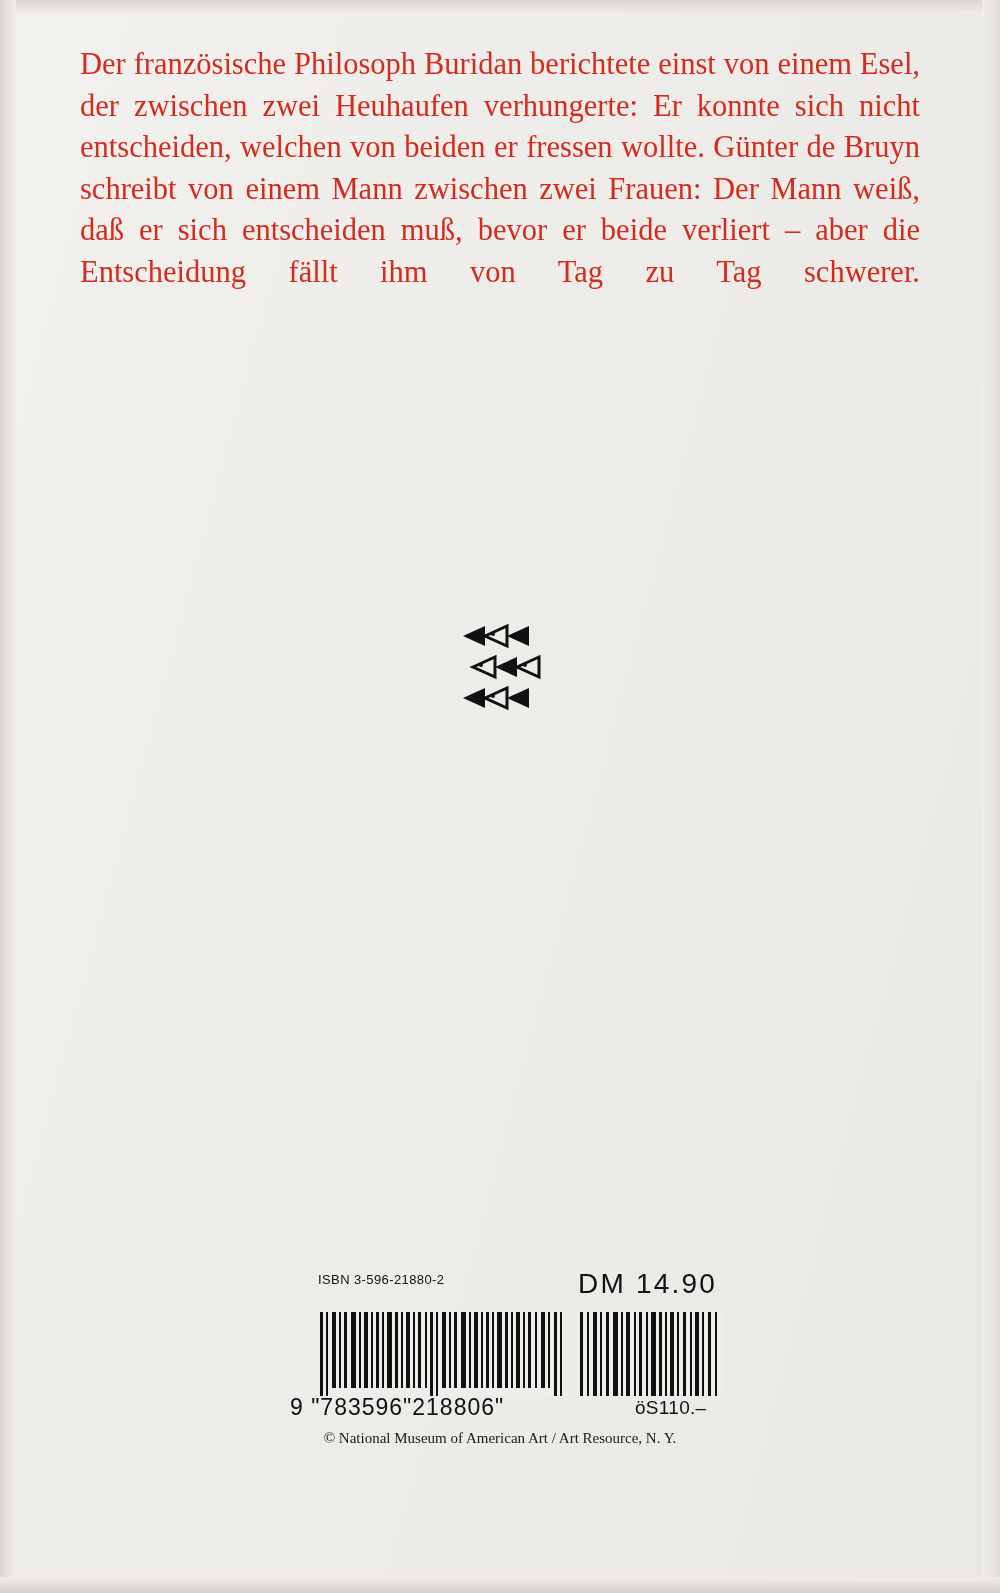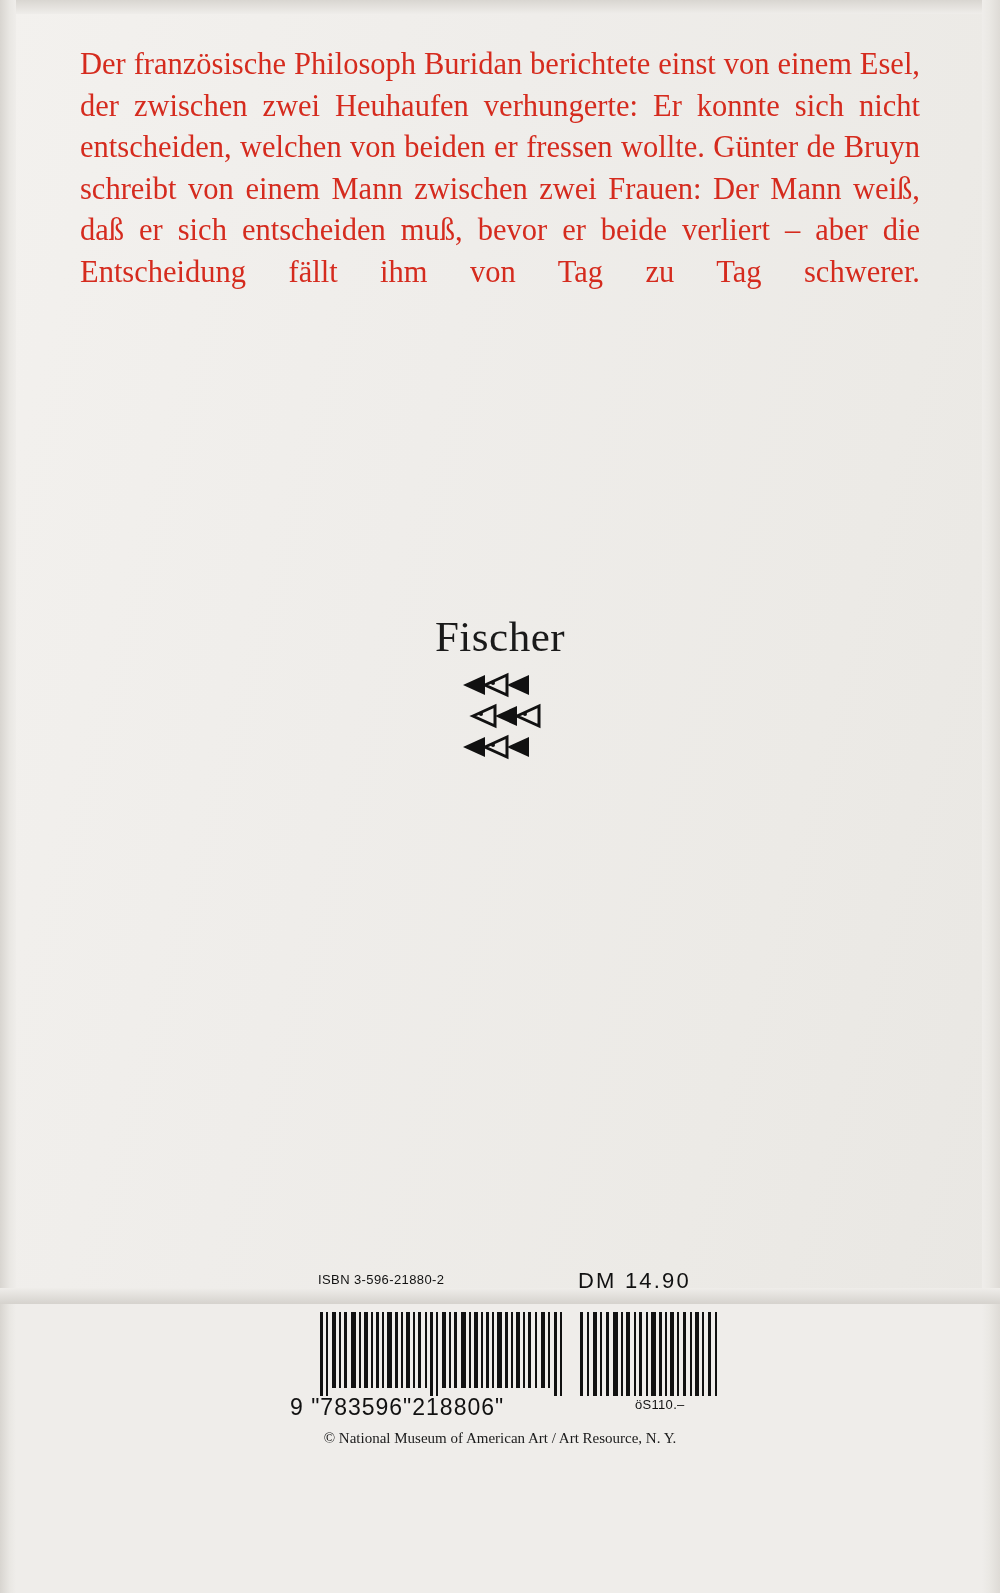--- a/index.html
+++ b/index.html
@@ -11,21 +11,21 @@
     height: 1593px;
     background: #efedea;
     font-family: "Liberation Serif", serif;
     position: relative;
     overflow: hidden;
   }
   .page {
     position: absolute;
     left: 0; top: 0;
     width: 1000px;
-    height: 1304px;
+    height: 1593px;
     background: linear-gradient(105deg, #f3f1ee 0%, #efedea 40%, #eceae6 75%, #e9e7e3 100%);
   }
   .edge-left {
     position: absolute;
     left: 0; top: 0;
     width: 16px; height: 1593px;
     background: linear-gradient(90deg, #d8d5d0 0%, #e9e7e3 60%, #efedea 100%);
   }
   .edge-right {
     position: absolute;
@@ -100,31 +100,31 @@
     font-family: Liberation Sans, sans-serif;
     font-size: 13px;
     color: #111;
     letter-spacing: 0.4px;
   }
   .dm-price {
     position: absolute;
     left: 578px;
     top: -4px;
     font-family: "Liberation Sans", sans-serif;
-    font-size: 22px;
+    font-size: 28px;
     color: #111;
     letter-spacing: 2.2px;
     text-align: center;
   }
   .os-price {
     position: absolute;
     left: 635px;
     top: 125px;
     font-family: "Liberation Sans", sans-serif;
-    font-size: 13px;
+    font-size: 19px;
     color: #111;
     letter-spacing: 0.3px;
   }
   .barcode-main {
     position: absolute;
     left: 318px;
     top: 40px;
   }
   .barcode-addon {
     position: absolute;
@@ -162,21 +162,20 @@
   <div class="edge-top"></div>
   <div class="edge-left"></div>
   <div class="edge-right"></div>
   <div class="edge-bottom"></div>
 
   <div class="blurb">
     <p>Der französische Philosoph Buridan berichtete einst von einem Esel, der zwischen zwei Heuhaufen verhungerte: Er konnte sich nicht entscheiden, welchen von beiden er fressen wollte. Günter de Bruyn schreibt von einem Mann zwischen zwei Frauen: Der Mann weiß, daß er sich entscheiden muß, bevor er beide verliert – aber die Entscheidung fällt ihm von Tag zu Tag schwerer.</p>
   </div>
 
   <div class="publisher">
-    <div class="publisher-name">Fischer</div>
     <div class="logo">
       <svg width="90" height="90" viewBox="0 0 90 90" aria-hidden="true">
         <g fill="#111111">
 
           <path d="M8 14 L30 4 L30 24 Z"></path>
           <path d="M30 14 L52 4 L52 24 Z" fill="none" stroke="#111" stroke-width="3"></path>
           <circle cx="38" cy="12" r="2"></circle>
           <path d="M52 14 L74 4 L74 24 Z"></path>
 
           <path d="M18 45 L40 35 L40 55 Z" fill="none" stroke="#111" stroke-width="3"></path>

